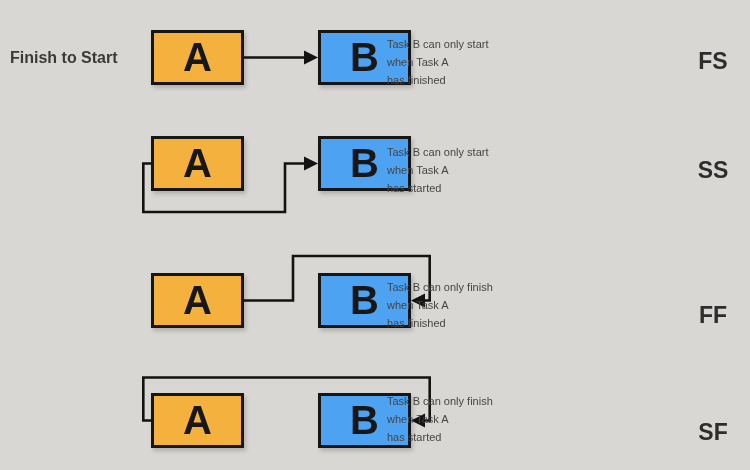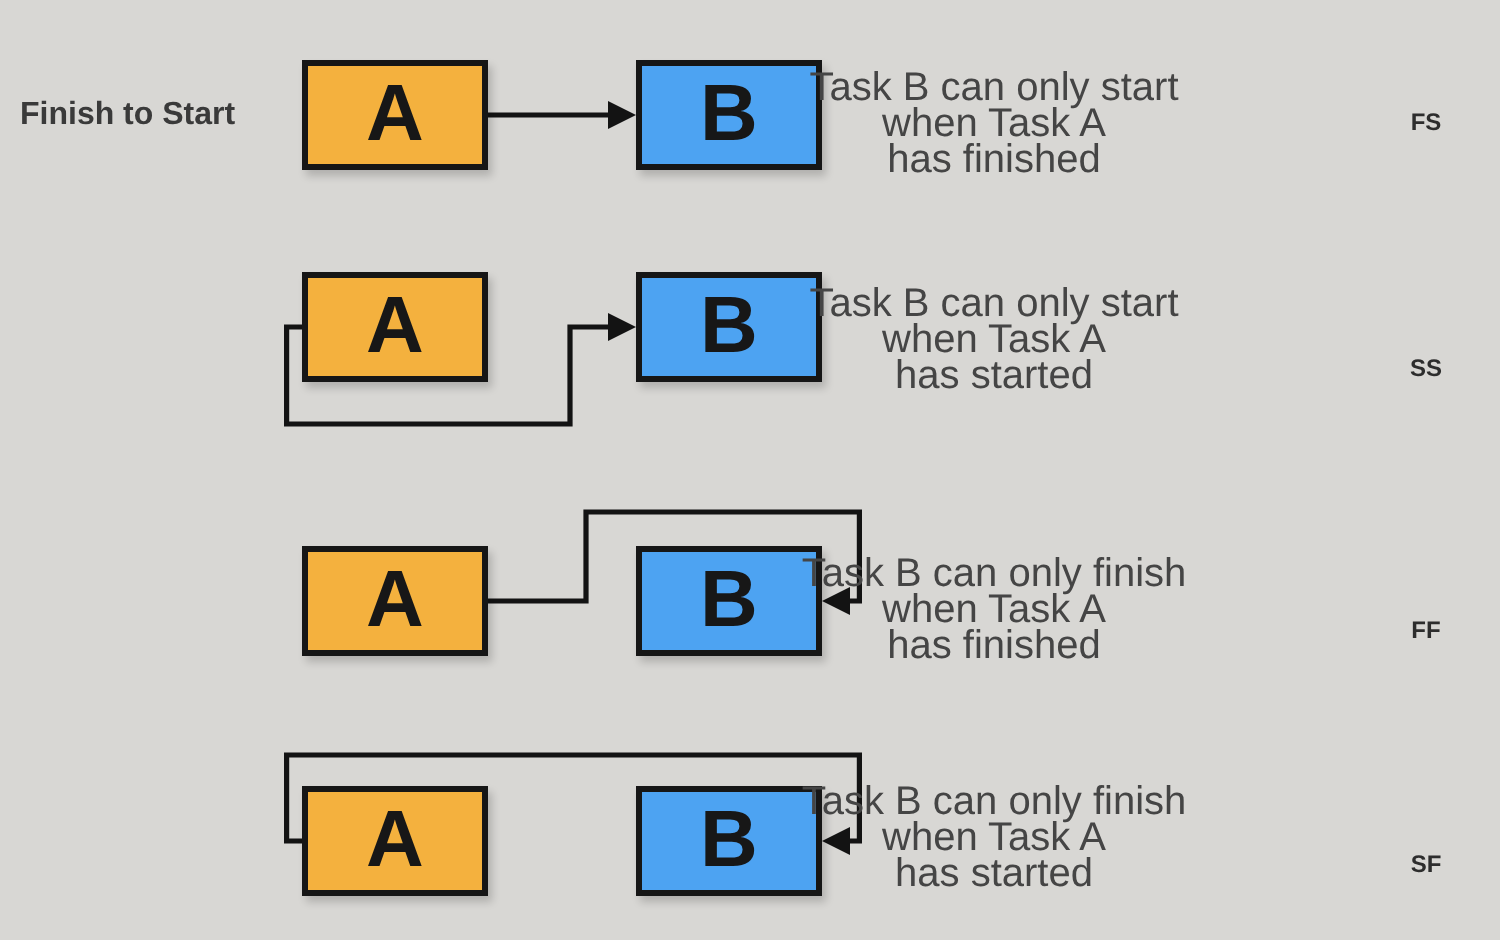--- a/index.html
+++ b/index.html
@@ -45,31 +45,31 @@
     justify-content: center;
     font-size: 40px;
     font-weight: bold;
     color: #171717;
     box-shadow: 2px 3px 4px rgba(0,0,0,0.18);
   }
   .desc {
     position: absolute;
     left: 387px;
     width: 220px;
-    text-align: center;
-    font-size: 20px;
+    text-align: left;
+    font-size: 11px;
     line-height: 18px;
     color: #454545;
   }
   .abbr {
     position: absolute;
     left: 690px;
     width: 46px;
     text-align: center;
-    font-size: 12px;
+    font-size: 23px;
     font-weight: bold;
     color: #2d2d2d;
     line-height: 18px;
   }
 </style>
 </head>
 <body style="background: rgb(216, 215, 212);">
 
 <div class="canvas">
 
@@ -106,21 +106,21 @@
   </div>
   <div class="abbr" style="top:52px">FS</div>
 
   <div class="task-box box-a" style="left: 151px; top: 136px; background: rgb(244, 177, 62);">A</div>
   <div class="task-box box-b" style="left: 318px; top: 136px; background: rgb(77, 163, 242);">B</div>
   <div class="desc" style="top:143px">
     <div>Task B can only start</div>
     <div>when Task A</div>
     <div>has started</div>
   </div>
-  <div class="abbr" style="top:175px">SS</div>
+  <div class="abbr" style="top:161px">SS</div>
 
   <div class="task-box box-a" style="left: 151px; top: 273px; background: rgb(244, 177, 62);">A</div>
   <div class="task-box box-b" style="left: 318px; top: 273px; background: rgb(77, 163, 242);">B</div>
   <div class="desc" style="top:278px">
     <div>Task B can only finish</div>
     <div>when Task A</div>
     <div>has finished</div>
   </div>
   <div class="abbr" style="top:306px">FF</div>
 

